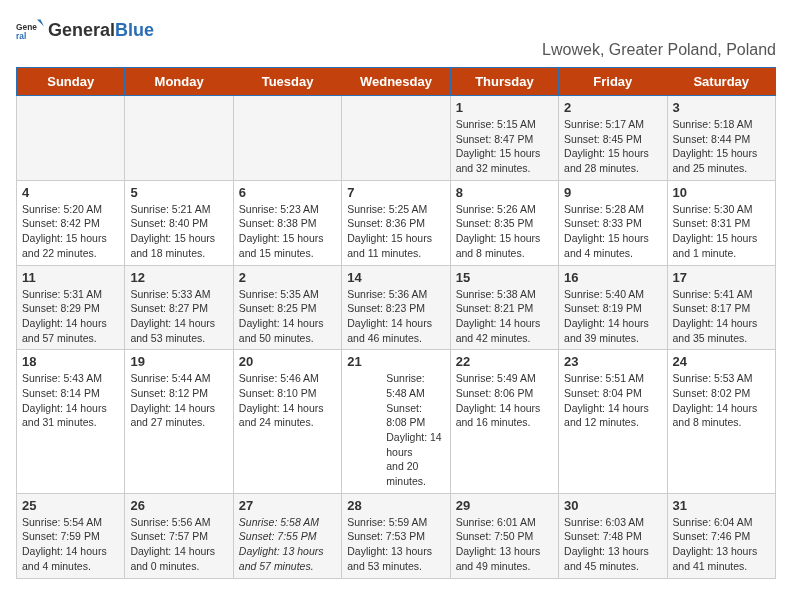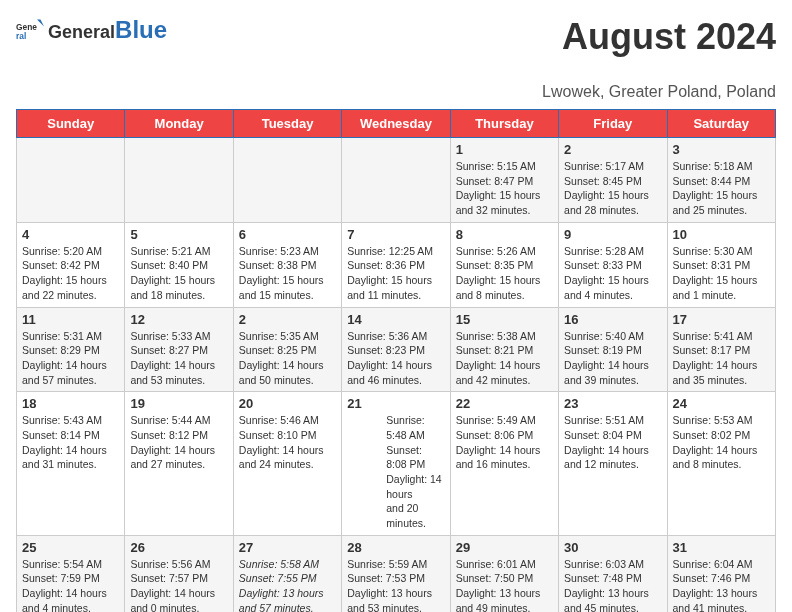--- a/index.html
+++ b/index.html
@@ -38,21 +38,21 @@
       color: #555;
       font-weight: normal;
       margin-top: 25px;
     }
     table {
       width: 100%;
       border-collapse: collapse;
       font-size: 11px;
     }
     thead tr th {
-      background-color: #ef4444;
+      background-color: #c2410c;
       color: #fff;
       text-align: center;
       padding: 6px 4px;
       font-size: 13px;
       border: 1px solid #2a6eb5;
     }
     tbody tr td {
       border: 1px solid #ccc;
       vertical-align: top;
       padding: 4px 5px;
@@ -83,25 +83,24 @@
 <body>
 
 <div class="header">
   <div class="logo">
     <svg class="logo-icon" viewBox="0 0 40 40">
       <text y="20" font-size="12" font-weight="bold" fill="#333">Gene</text>
       <text y="33" font-size="12" font-weight="bold" fill="#2a6eb5">ral</text>
       <polygon points="30,5 40,15 35,5" fill="#2a6eb5"></polygon>
     </svg>
     <div>
-      <span style="font-size:18px;font-weight:bold;color:#333;">General</span><span style="font-size:24px;font-weight:bold;color:#2a6eb5;">Blue</span>
+      <span style="font-size:18px;font-weight:bold;color:#333;">General</span><span style="font-size:18px;font-weight:bold;color:#2a6eb5;">Blue</span>
     </div>
   </div>
   <div class="title-block">
-    <h1>August 2024</h1>
     <h2>Lwowek, Greater Poland, Poland</h2>
   </div>
 </div>
 
 <table>
   <thead>
     <tr>
     <th>Sunday</th>
         <th>Monday</th>
         <th>Tuesday</th>
@@ -156,21 +155,21 @@
         </td>
         <td>
           <span class="day-num">6</span>
           <div class="day-info" style="white-space: pre-line;">Sunrise: 5:23 AM
 Sunset: 8:38 PM
 Daylight: 15 hours
 and 15 minutes.</div>
         </td>
         <td>
           <span class="day-num">7</span>
-          <div class="day-info" style="white-space: pre-line;">Sunrise: 12:25 AM
+          <div class="day-info" style="white-space: pre-line;">Sunrise: 5:25 AM
 Sunset: 8:36 PM
 Daylight: 15 hours
 and 11 minutes.</div>
         </td>
         <td>
           <span class="day-num">8</span>
           <div class="day-info" style="white-space: pre-line;">Sunrise: 5:26 AM
 Sunset: 8:35 PM
 Daylight: 15 hours
 and 8 minutes.</div>

